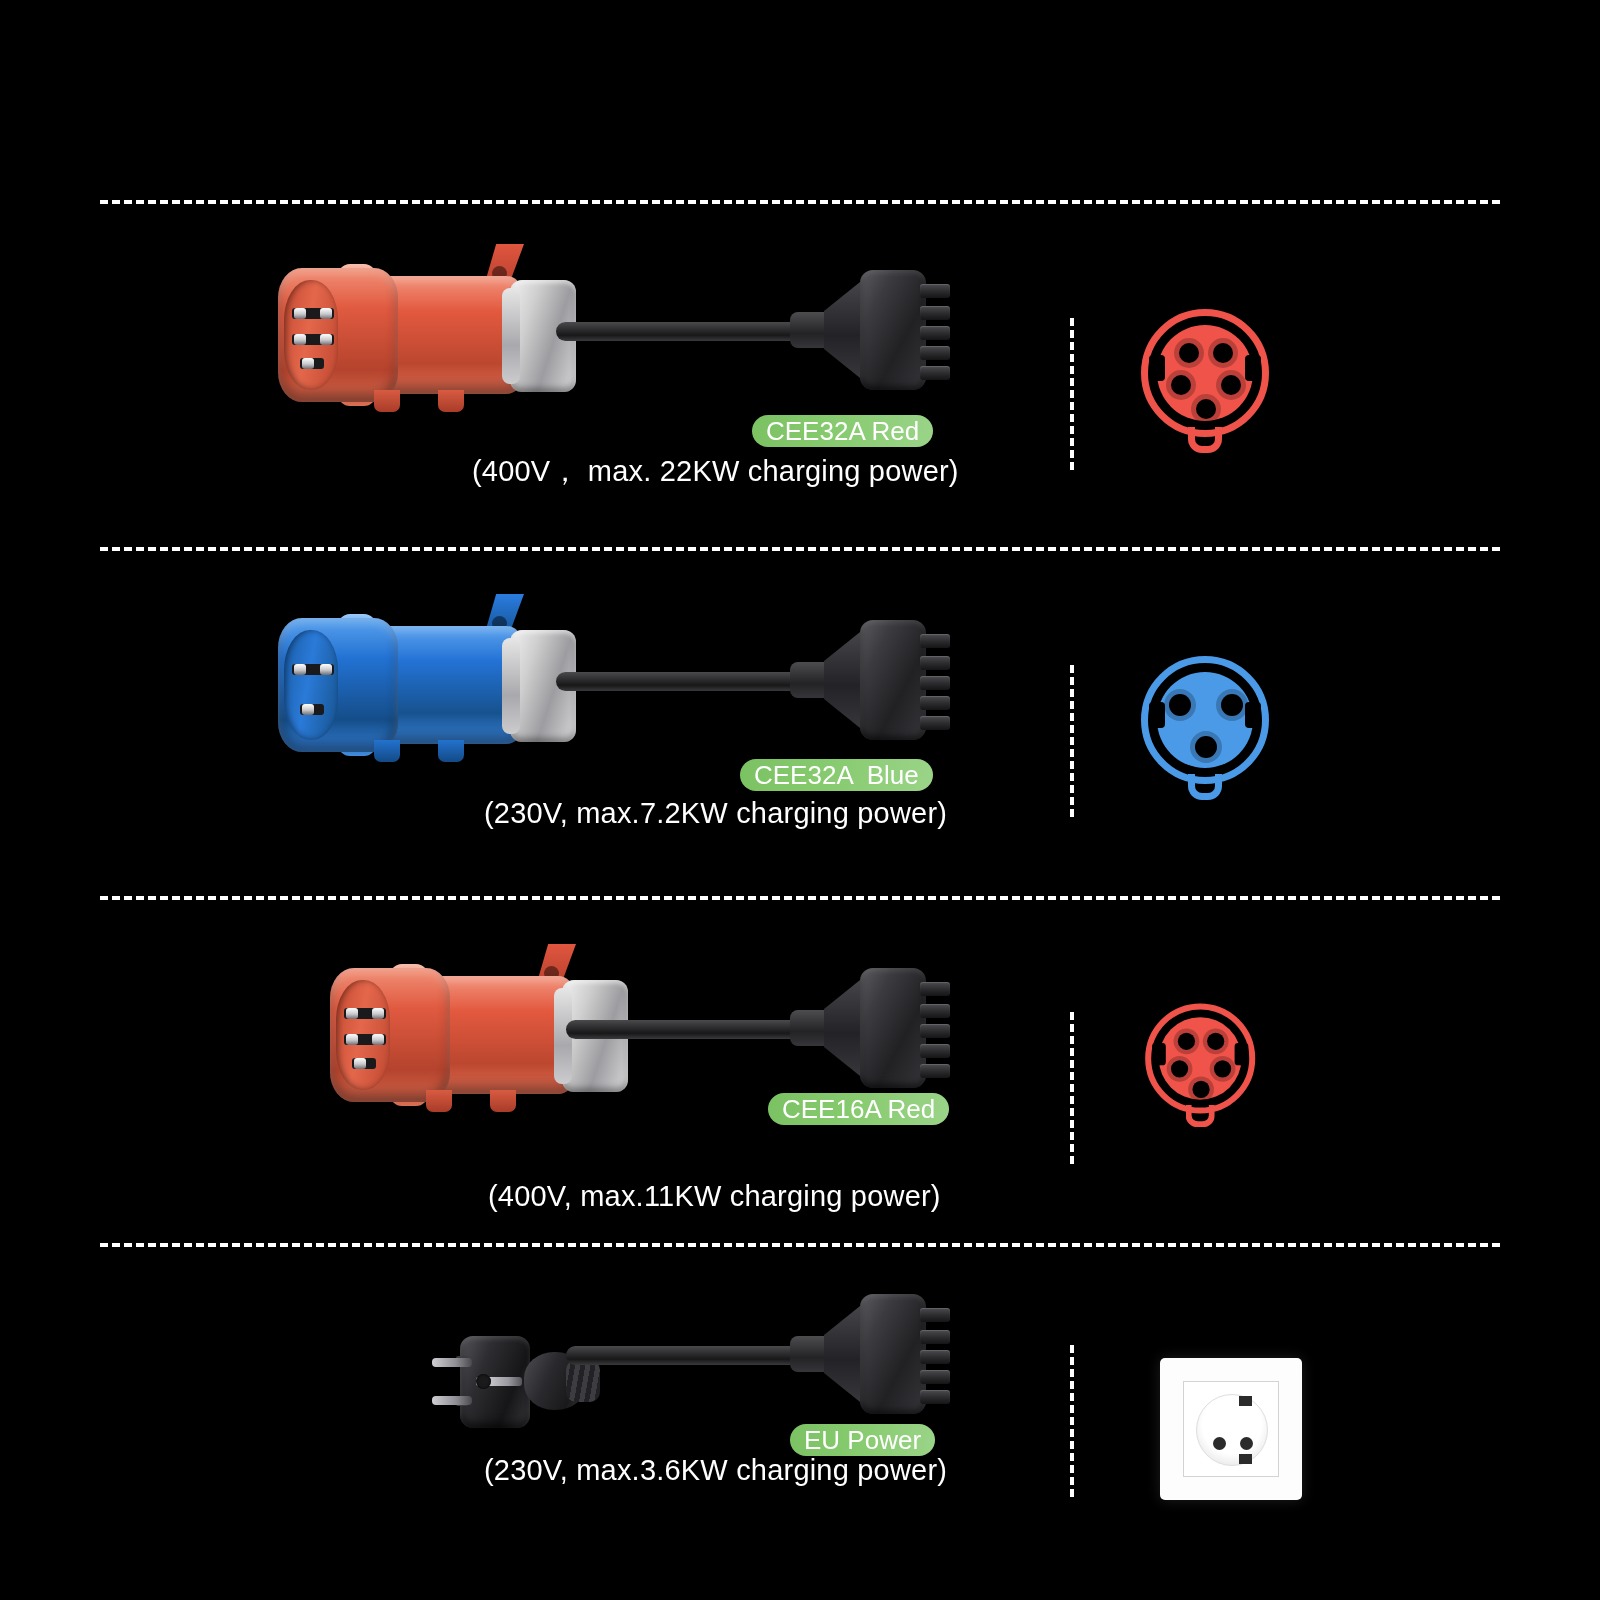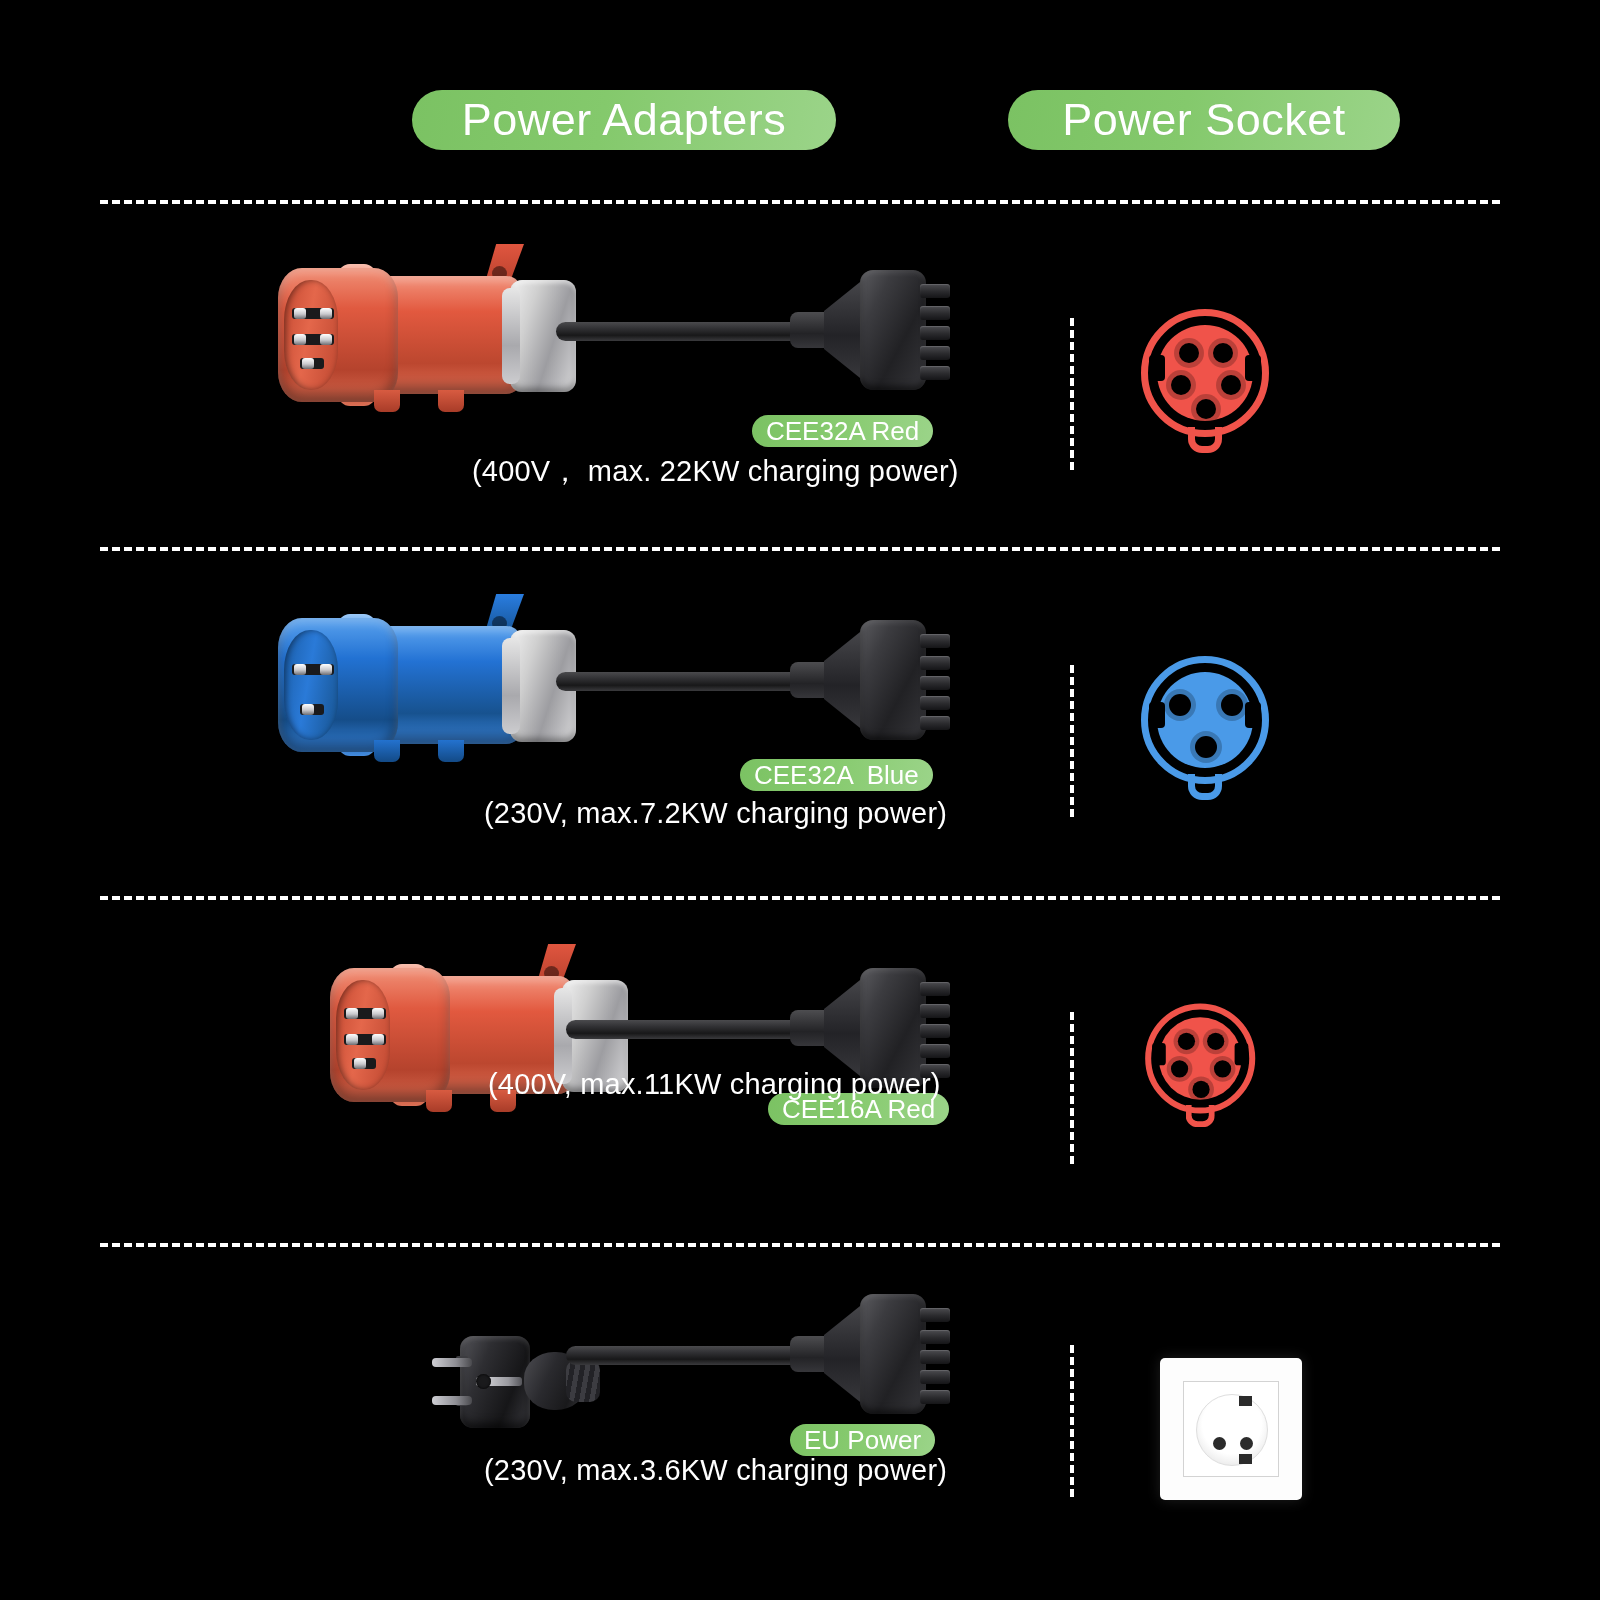--- a/index.html
+++ b/index.html
@@ -151,22 +151,20 @@
     border:1px solid #dedede;box-sizing:border-box;
   }
   .schuko .ph{position:absolute;width:13px;height:13px;border-radius:50%;background:#2b2b2b;top:42px;}
   .schuko .clip{position:absolute;left:42px;width:13px;height:10px;background:#2b2b2b;}
 </style>
 </head>
 <body>
 
 <div class="stage">
 
-  <div class="pill pill-head" id="pill-adapters">Power Adapters</div>
-  <div class="pill pill-head" id="pill-socket">Power Socket</div>
 
   <div class="hrule" style="top:200px"></div>
   <div class="hrule" style="top:547px"></div>
   <div class="hrule" style="top:896px"></div>
   <div class="hrule" style="top:1243px"></div>
 
   <div class="vrule" style="top:318px;  height:152px"></div>
   <div class="vrule" style="top:665px;  height:152px"></div>
   <div class="vrule" style="top:1012px; height:152px"></div>
   <div class="vrule" style="top:1345px; height:152px"></div>
@@ -314,21 +312,21 @@
         <div class="flare"></div>
         <div class="body"></div>
       <div class="pin" style="left:130px;top:18px"></div>
       <div class="pin" style="left:130px;top:40px"></div>
       <div class="pin" style="left:130px;top:60px"></div>
       <div class="pin" style="left:130px;top:80px"></div>
       <div class="pin" style="left:130px;top:100px"></div>
     </div>
 
     <div class="tagpill" style="left:768px;top:1093px">CEE16A Red</div>
-    <div class="caption" style="left:488px;top:1068px">(400V, max.11KW charging power)</div>
+    <div class="caption" style="left:488px;top:1180px">(400V, max.11KW charging power)</div>
 
     <div class="sock" style="left:1140px;top:1000px;color:#f0534a;transform:scale(.86);transform-origin:left top">
       <div class="notch"></div>
       <div class="ring"></div>
       <div class="disc"></div>
       <div class="key" style="left:14px"></div>
       <div class="key" style="left:110px"></div>
       <div class="hole" style="left:44px;top:38px;width:20px;height:20px"></div>
       <div class="hole" style="left:78px;top:38px;width:20px;height:20px"></div>
       <div class="hole" style="left:36px;top:70px;width:20px;height:20px"></div>

